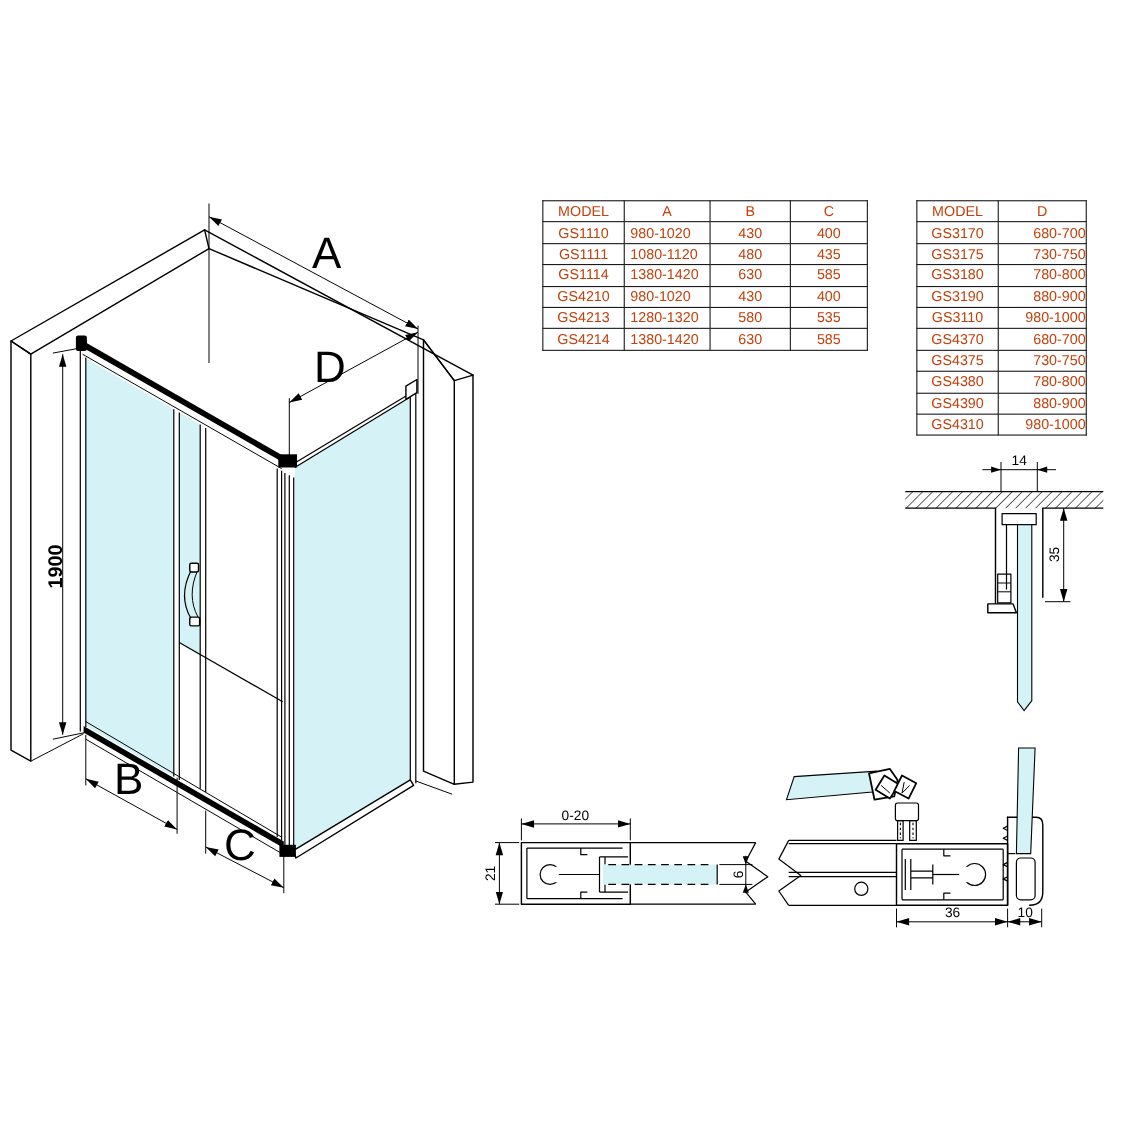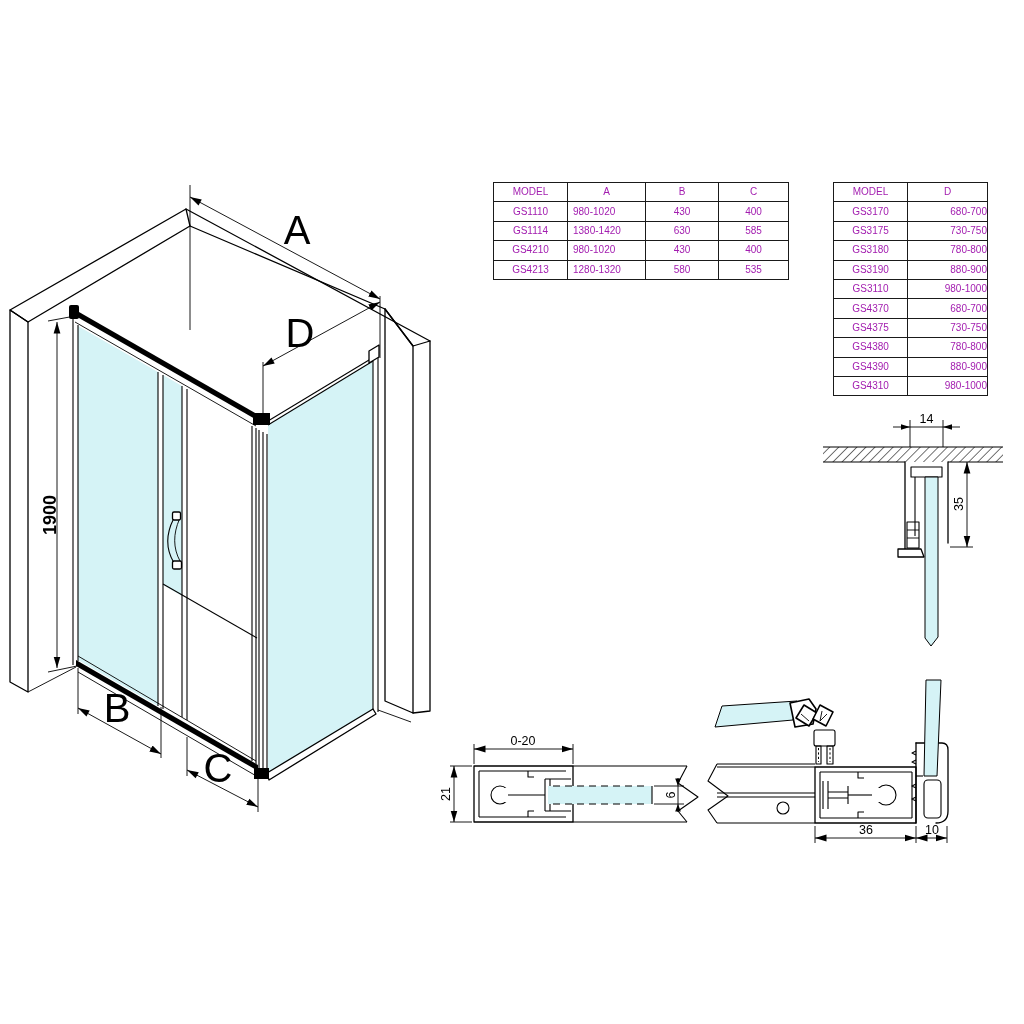--- a/index.html
+++ b/index.html
@@ -14,21 +14,21 @@
   .wht{fill:#fff;stroke:#000;stroke-width:1.3;stroke-linejoin:round;}
   .wht2{fill:#fff;stroke:#000;stroke-width:1.6;stroke-linejoin:round;}
   .glass{fill:#d5f3f6;stroke:#000;stroke-width:1;}
   .glassf{fill:#d5f3f6;stroke:none;}
   .dimtxt{font-family:"Liberation Sans",sans-serif;font-size:12.5px;fill:#000;}
   .bigtxt{font-family:"Liberation Sans",sans-serif;font-size:40px;fill:#000;}
   .vtxt{font-family:"Liberation Sans",sans-serif;font-size:18px;font-weight:bold;fill:#000;}
   .dash{stroke:#000;stroke-width:1;fill:none;stroke-dasharray:7 5;}
   .dash2{stroke:#000;stroke-width:1;fill:none;stroke-dasharray:2.2 2.2;}
   table.dim-table{position:absolute;border-collapse:collapse;table-layout:fixed;
-    background:#fff;font-size:10px;color:#a21caf;}
+    background:#fff;font-size:13px;color:#c2410c;}
   table.dim-table th, table.dim-table td{
     border:1px solid #1a1a1a;height:18.4px;padding:0;text-align:center;
     font-weight:normal;line-height:18px;white-space:nowrap;overflow:hidden;}
   #table-main{left:493px;top:182px;width:295px;}
   #table-side{left:833px;top:182px;width:154px;}
   #table-main td:nth-child(2){text-align:left;padding-left:5px;margin-top:41px;}
   #table-side td:nth-child(2){text-align:right;padding-left:8px;}
 </style>
 </head>
 <body>
@@ -251,36 +251,48 @@
         </tr>
       </thead>
       <tbody>
         <tr>
           <td>GS1110</td>
           <td>980-1020</td>
           <td>430</td>
           <td>400</td>
         </tr>
         <tr>
+          <td>GS1111</td>
+          <td>1080-1120</td>
+          <td>480</td>
+          <td>435</td>
+        </tr>
+        <tr>
           <td>GS1114</td>
           <td>1380-1420</td>
           <td>630</td>
           <td>585</td>
         </tr>
         <tr>
           <td>GS4210</td>
           <td>980-1020</td>
           <td>430</td>
           <td>400</td>
         </tr>
         <tr>
           <td>GS4213</td>
           <td>1280-1320</td>
           <td>580</td>
           <td>535</td>
+        </tr>
+        <tr>
+          <td>GS4214</td>
+          <td>1380-1420</td>
+          <td>630</td>
+          <td>585</td>
         </tr>
       </tbody>
     </table>
 
 <table id="table-side" class="dim-table">
       <colgroup>
         <col style="width: 74px;">
         <col style="width: 80px;">
       </colgroup>
       <thead>

